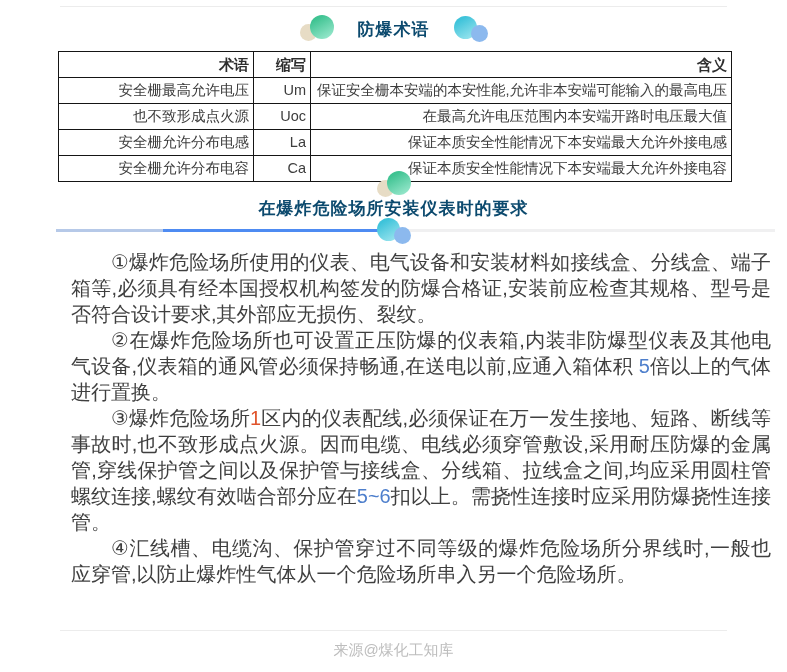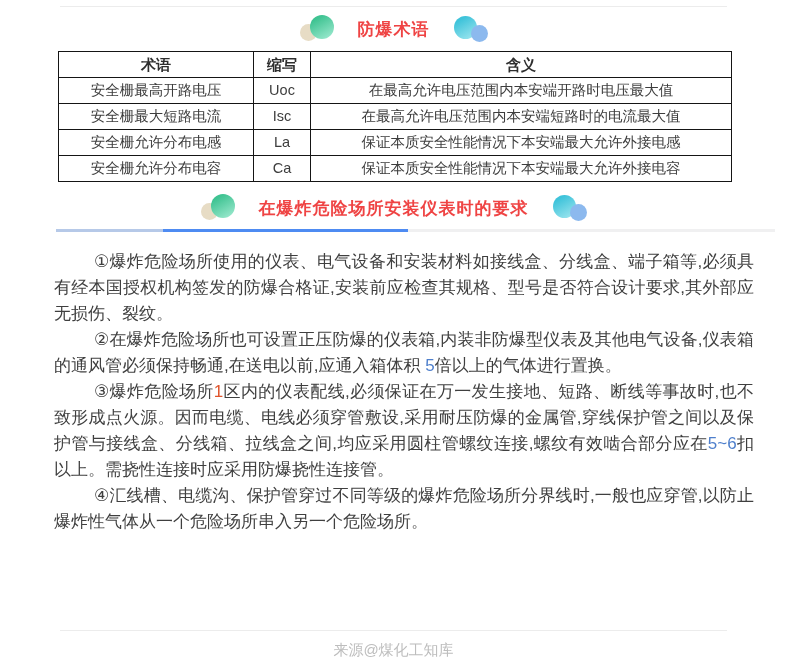--- a/index.html
+++ b/index.html
@@ -17,58 +17,58 @@
     border-top: 1px solid #ececec;
   }
   .hr-top { width: 667px; margin: 6px auto 0 60px; }
   .hr-bottom { position: absolute; top: 630px; left: 60px; width: 667px; }
 
   
   .sec-title-row {
     display: flex; align-items: center; justify-content: center;
     height: 40px; margin-top: 2px;
   }
-  .sec-title-row.second { height: 36px; margin-top: 8px; }
+  .sec-title-row.second { height: 36px; margin-top: 8px; flex-direction: column; }
   .sec-title {
-    margin: 0 24px; font-size: 17px; font-weight: bold; color: #ef4444;
+    margin: 0 24px; font-size: 17px; font-weight: bold; color: #0c4a6e;
     letter-spacing: 1px;
     font-family: Liberation Serif, serif;
   }
   .deco { display: flex; align-items: center; }
   .circ { display: inline-block; border-radius: 50%; }
   .circ.beige { width: 17px; height: 17px; background: #e7dcc5; transform: translateY(3px); }
   .circ.green { width: 24px; height: 24px; margin-left: -7px;
     background: linear-gradient(150deg, #3fc392 20%, #9eead0 95%); transform: translateY(-2px); }
   .circ.cyan  { width: 23px; height: 23px;
     background: linear-gradient(150deg, #3ec3da 20%, #9fe6ef 95%); transform: translateY(-2px); }
   .circ.blue  { width: 17px; height: 17px; background: #8cb9ee; margin-left: -6px; transform: translateY(4px); }
 
   
   table.terms {
     width: 673px; margin: 2px auto 0 58px;
     border-collapse: collapse; table-layout: fixed;
     font-size: 14.5px; color: #3d3d3d;
   }
   table.terms th, table.terms td {
     border: 1.5px solid #151515;
-    text-align: center; vertical-align: middle;
+    text-align: right; vertical-align: middle;
     padding: 2px 4px; line-height: 21px; height: 26px; margin-top: 47px;
   }
   table.terms th { font-size: 15px; font-weight: bold; color: #2e2e2e; }
 
   
   .divider3 { display: flex; height: 3px; width: 719px; margin: 3px 0 0 56px; }
   .divider3 .seg-a { width: 107px; background: #b6c9e8; }
   .divider3 .seg-b { width: 245px; background: #4e8bf2; }
   .divider3 .seg-c { flex: 1; background: #f0f0f1; }
 
   
   .article-body {
-    width: 700px; margin: 17px 42px 0 54px;
-    font-size: 17px; line-height: 26px; color: #3f3f3f;
+    width: 700px; margin: 17px 42px 0 71px;
+    font-size: 20px; line-height: 26px; color: #3f3f3f;
     text-align: justify;
   }
   .article-body p { margin: 0; text-indent: 40px; }
   .num-blue { color: #4e7fcc; }
   .num-orange { color: #e0542c; }
 
   .footer-source {
     position: absolute; top: 641px; left: 0; width: 100%;
     text-align: center; font-size: 15px; color: #bdbdbd;
   }
@@ -100,28 +100,28 @@
     </colgroup>
     <thead>
       <tr>
         <th>术语</th>
         <th>缩写</th>
         <th>含义</th>
       </tr>
     </thead>
     <tbody>
         <tr>
-          <td>安全栅最高开路电压</td>
+          <td>安全栅最高允许电压</td>
+          <td>Um</td>
+          <td>保证安全栅本安端的本安性能,允许非本安端可能输入的最高电压</td>
+        </tr>
+        <tr>
+          <td>也不致形成点火源</td>
           <td>Uoc</td>
           <td>在最高允许电压范围内本安端开路时电压最大值</td>
-        </tr>
-        <tr>
-          <td>安全栅最大短路电流</td>
-          <td>Isc</td>
-          <td>在最高允许电压范围内本安端短路时的电流最大值</td>
         </tr>
         <tr>
           <td>安全栅允许分布电感</td>
           <td>La</td>
           <td>保证本质安全性能情况下本安端最大允许外接电感</td>
         </tr>
         <tr>
           <td>安全栅允许分布电容</td>
           <td>Ca</td>
           <td>保证本质安全性能情况下本安端最大允许外接电容</td>

